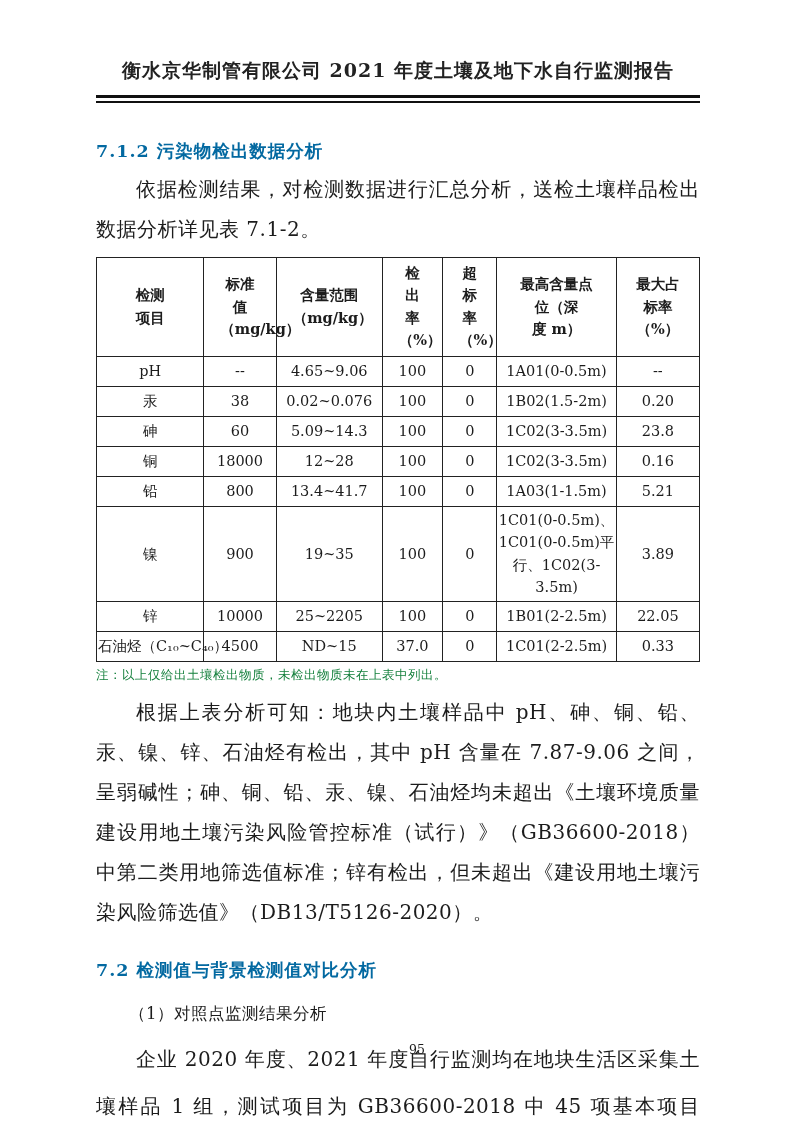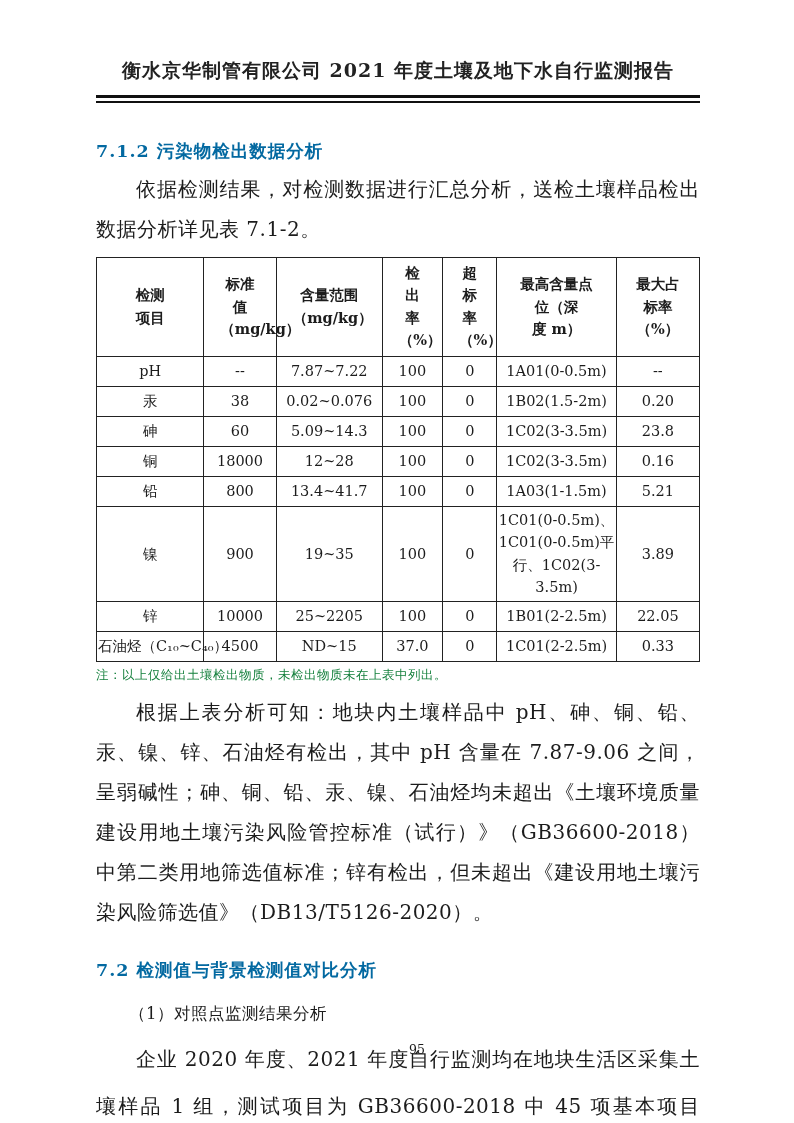--- a/index.html
+++ b/index.html
@@ -148,21 +148,21 @@
           <th>
               <span class="hdr-line">最大占标率</span>
               <span class="hdr-line">（%）</span>
             </th>
         </tr>
       </thead>
       <tbody>
         <tr>
           <td class="item-cell">pH</td>
           <td>--</td>
-          <td>7.87~7.22</td>
+          <td>4.65~9.06</td>
           <td>100</td>
           <td>0</td>
           <td>1A01(0-0.5m)</td>
           <td>--</td>
         </tr>
         <tr>
           <td class="item-cell">汞</td>
           <td>38</td>
           <td>0.02~0.076</td>
           <td>100</td>

